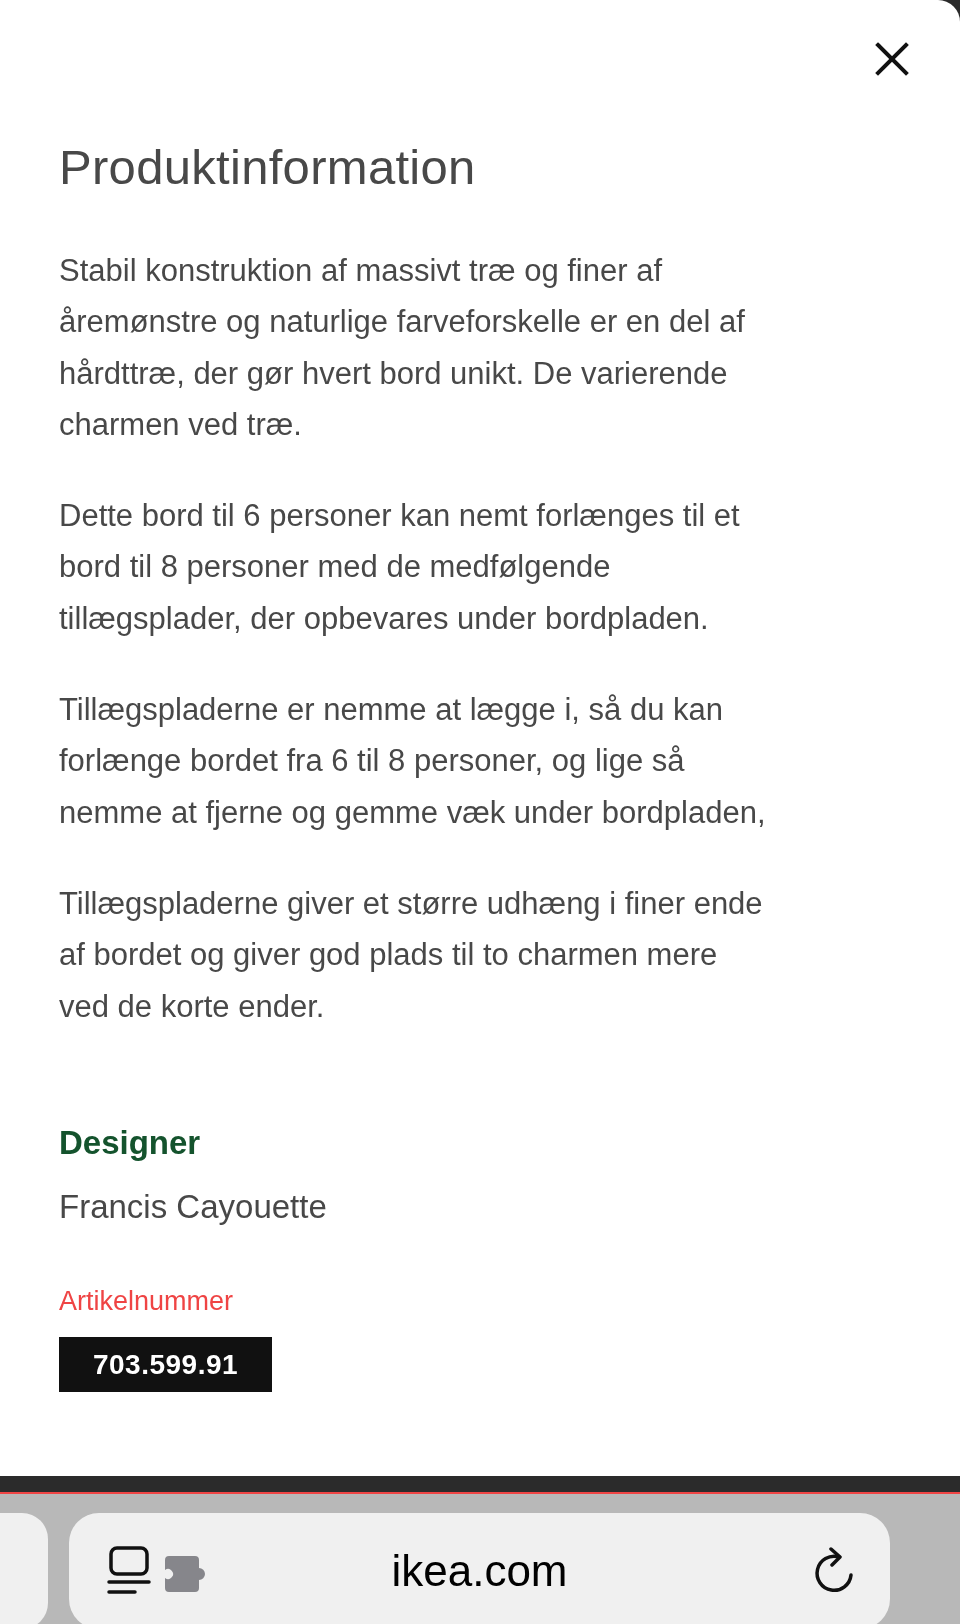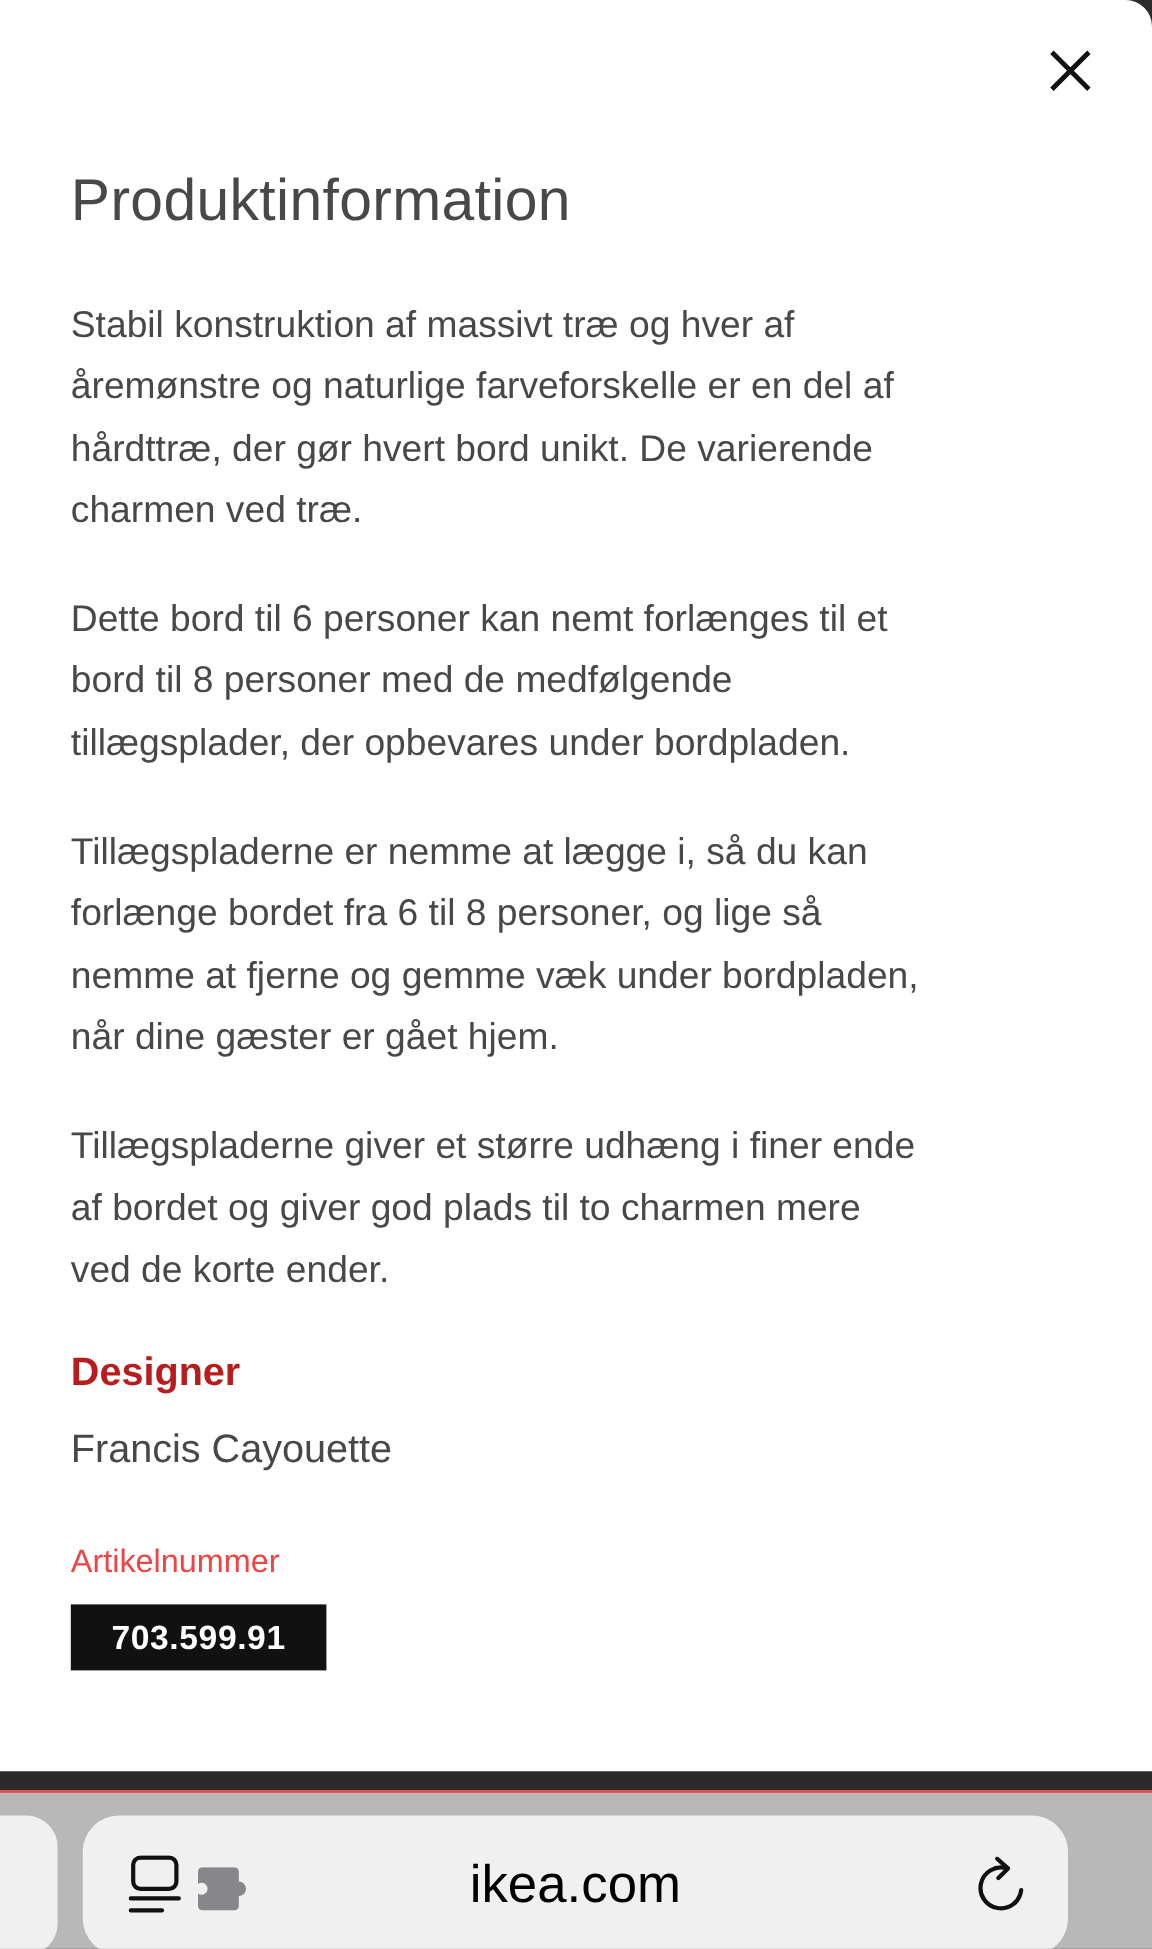--- a/index.html
+++ b/index.html
@@ -25,21 +25,21 @@
   .content {
     position:absolute; left:59px; top:245px; width:860px;
     color:#484848;
   }
   .para {
     font-size:31px; line-height:51.3px; margin:0 0 40px 0;
   }
   .para .line { display:block; white-space:nowrap; }
   .designer-label {
     position:absolute; left:59px; top:1118px;
-    font-size:33px; font-weight:bold; color:#b91c1c; line-height:50px;
+    font-size:33px; font-weight:bold; color:#14532d; line-height:50px;
   }
   .designer-name {
     position:absolute; left:59px; top:1170px;
     font-size:33px; color:#484848; line-height:50px;margin-top:12px;
   }
   .article-label {
     position:absolute; left:59px; top:1281px;
     font-size:27px; color:#ef4444; line-height:40px;
   }
   .article-number {
@@ -77,35 +77,34 @@
     <svg viewBox="0 0 40 40">
       <line x1="6" y1="6" x2="34" y2="34" stroke="#111" stroke-width="4" stroke-linecap="square"></line>
       <line x1="34" y1="6" x2="6" y2="34" stroke="#111" stroke-width="4" stroke-linecap="square"></line>
     </svg>
   </div>
 
   <h1 class="title">Produktinformation</h1>
 
   <div class="content">
     <p class="para">
-      <span class="line">Stabil konstruktion af massivt træ og hver af</span>
+      <span class="line">Stabil konstruktion af massivt træ og finer af</span>
       <span class="line">åremønstre og naturlige farveforskelle er en del af</span>
       <span class="line">hårdttræ, der gør hvert bord unikt. De varierende</span>
       <span class="line">charmen ved træ.</span>
     </p>
     <p class="para">
       <span class="line">Dette bord til 6 personer kan nemt forlænges til et</span>
       <span class="line">bord til 8 personer med de medfølgende</span>
       <span class="line">tillægsplader, der opbevares under bordpladen.</span>
     </p>
     <p class="para">
       <span class="line">Tillægspladerne er nemme at lægge i, så du kan</span>
       <span class="line">forlænge bordet fra 6 til 8 personer, og lige så</span>
       <span class="line">nemme at fjerne og gemme væk under bordpladen,</span>
-      <span class="line">når dine gæster er gået hjem.</span>
     </p>
     <p class="para">
       <span class="line">Tillægspladerne giver et større udhæng i finer ende</span>
       <span class="line">af bordet og giver god plads til to charmen mere</span>
       <span class="line">ved de korte ender.</span>
     </p>
   </div>
 
   <div class="designer-label">Designer</div>
   <div class="designer-name">Francis Cayouette</div>

